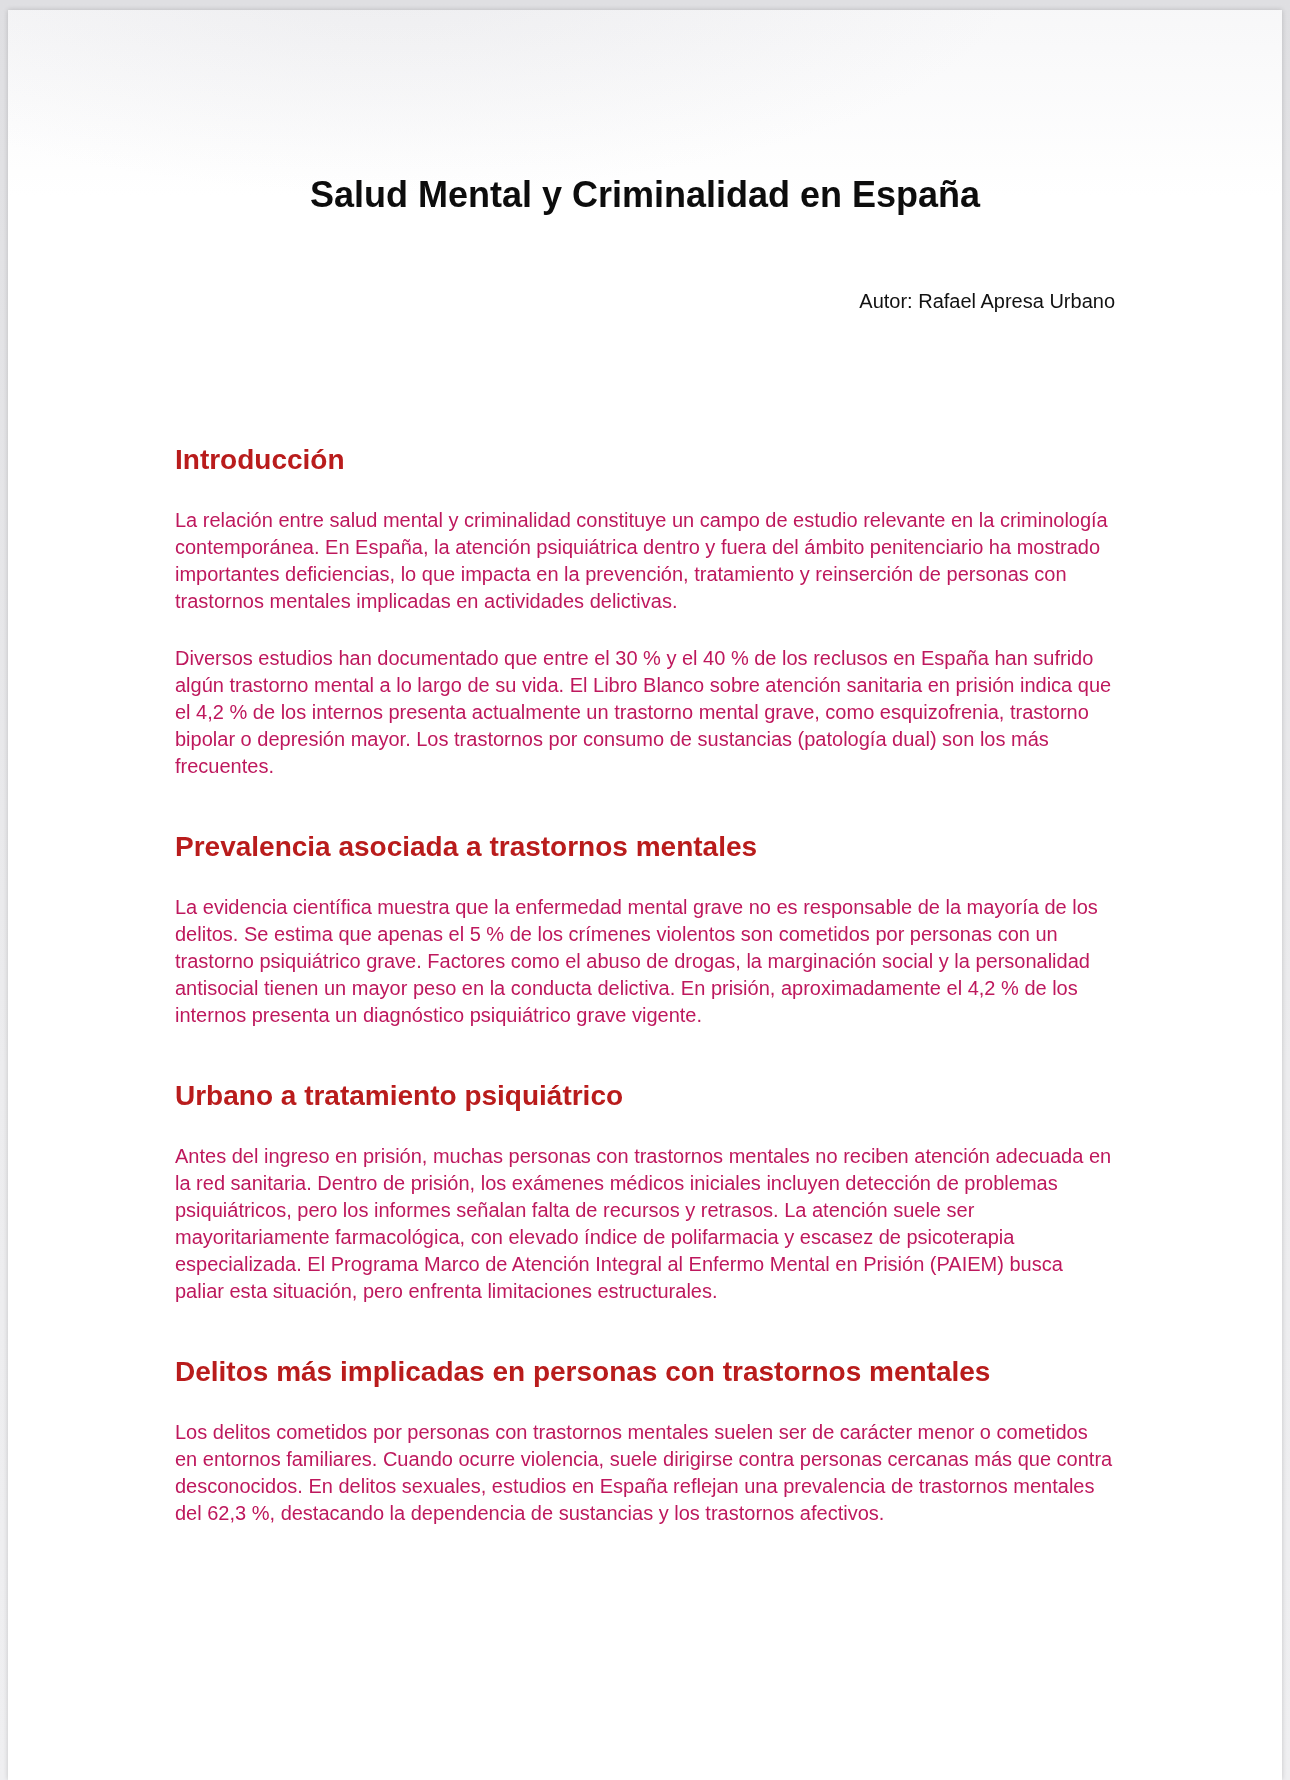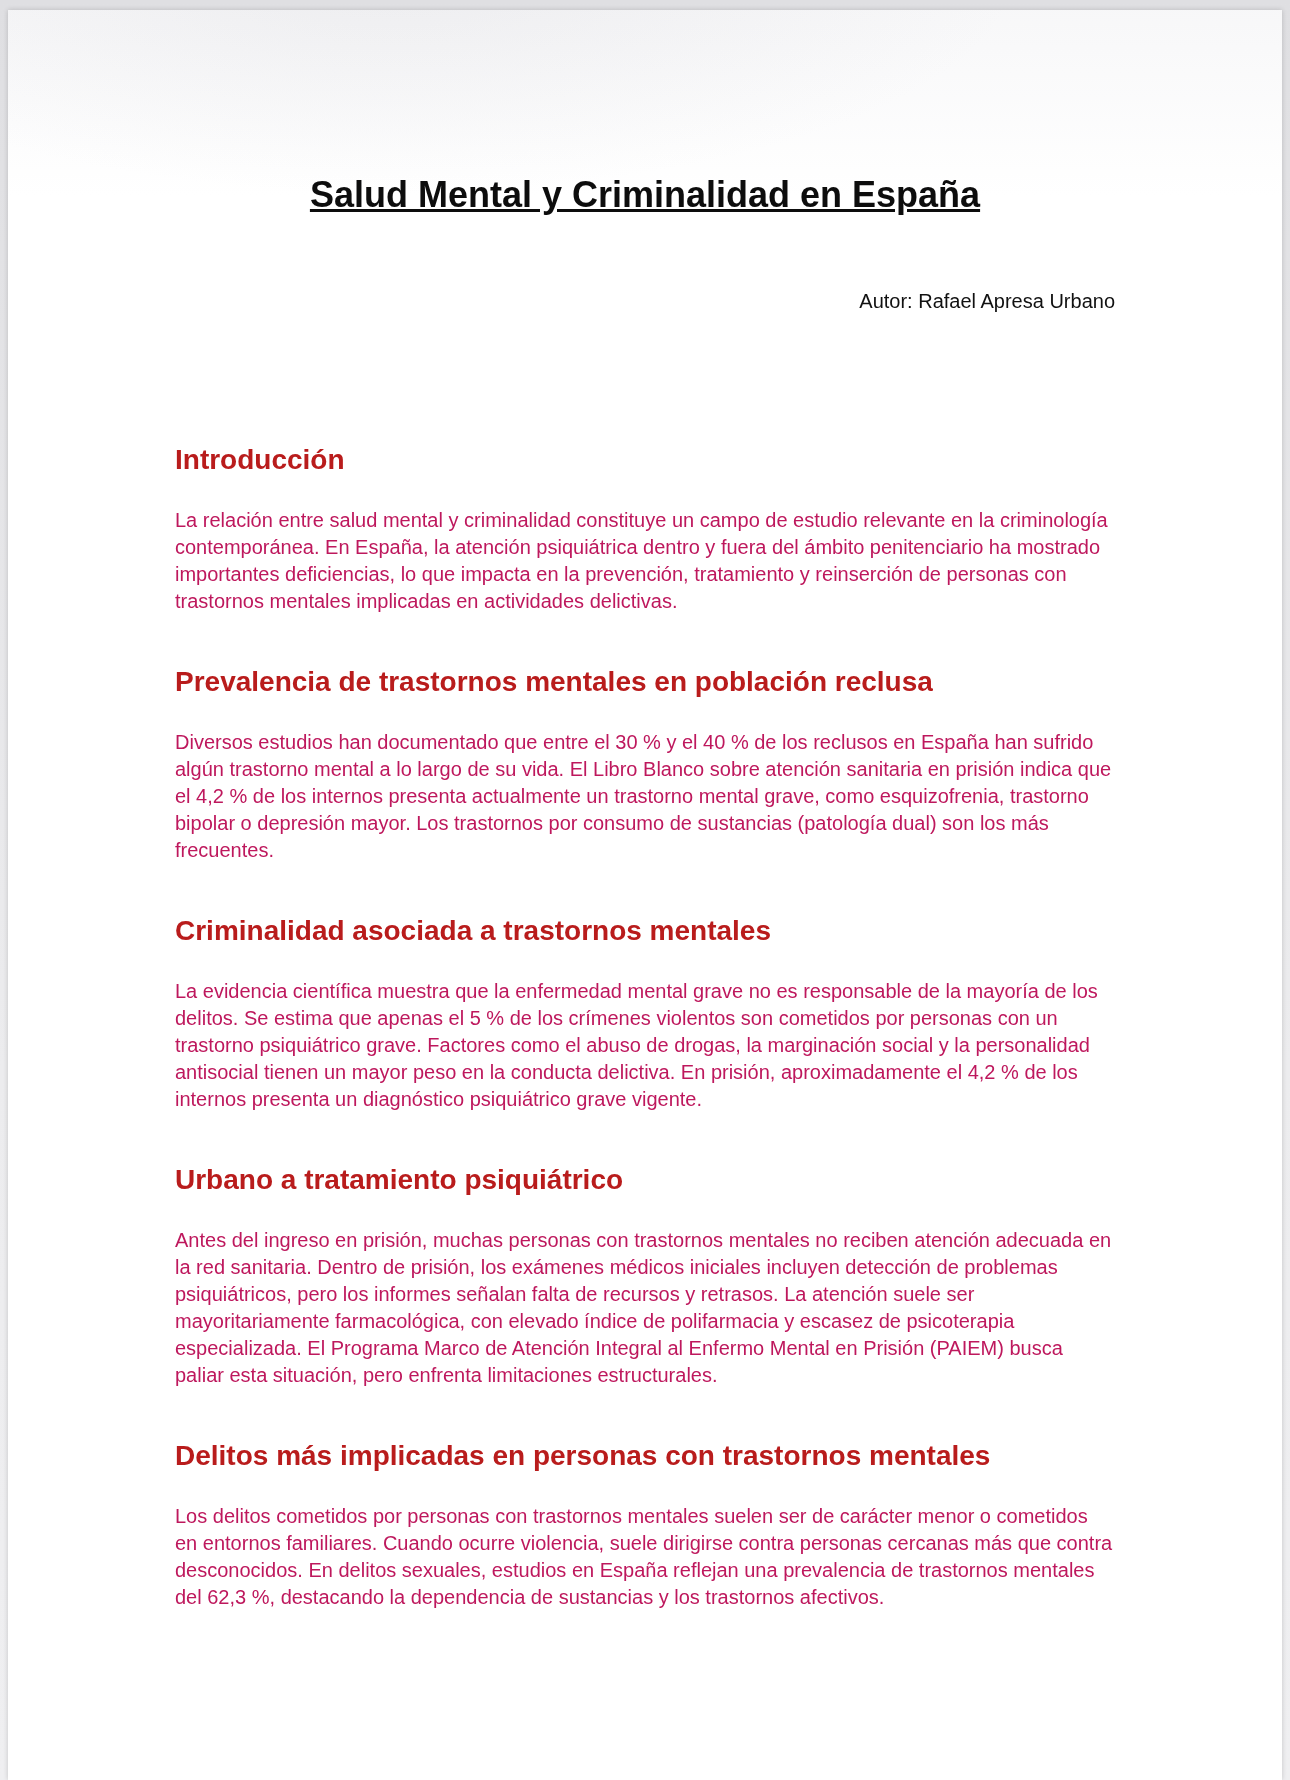--- a/index.html
+++ b/index.html
@@ -45,21 +45,20 @@
     width: 940px;
     margin: 0 auto;
   }
   .doc-title {
     margin: 163px 0 0 0;
     font-size: 36px;
     line-height: 43px;
     font-weight: 700;
     text-align: center;
     color: #0d0d0d;
-    text-decoration: underline;
   }
   .author-line {
     margin: 72px 0 16px 0;
     font-size: 20px;
     line-height: 27px;
     font-weight: 400;
     text-align: right;
   }
   .section-heading {
     font-size: 28px;
@@ -89,26 +88,25 @@
 
       <p class="author-line">Autor: Rafael Apresa Urbano</p>
 
       <div id="sections-host">
   <div class="section">
     <h2 class="section-heading">Introducción</h2>
     <p class="section-body">La relación entre salud mental y criminalidad constituye un campo de estudio relevante en la criminología contemporánea. En España, la atención psiquiátrica dentro y fuera del ámbito penitenciario ha mostrado importantes deficiencias, lo que impacta en la prevención, tratamiento y reinserción de personas con trastornos mentales implicadas en actividades delictivas.</p>
   </div>
 
   <div class="section">
-    <h2 class="section-heading">Prevalencia de trastornos mentales en población reclusa</h2>
     <p class="section-body">Diversos estudios han documentado que entre el 30 % y el 40 % de los reclusos en España han sufrido algún trastorno mental a lo largo de su vida. El Libro Blanco sobre atención sanitaria en prisión indica que el 4,2 % de los internos presenta actualmente un trastorno mental grave, como esquizofrenia, trastorno bipolar o depresión mayor. Los trastornos por consumo de sustancias (patología dual) son los más frecuentes.</p>
   </div>
 
   <div class="section">
-    <h2 class="section-heading">Criminalidad asociada a trastornos mentales</h2>
+    <h2 class="section-heading">Prevalencia asociada a trastornos mentales</h2>
     <p class="section-body">La evidencia científica muestra que la enfermedad mental grave no es responsable de la mayoría de los delitos. Se estima que apenas el 5 % de los crímenes violentos son cometidos por personas con un trastorno psiquiátrico grave. Factores como el abuso de drogas, la marginación social y la personalidad antisocial tienen un mayor peso en la conducta delictiva. En prisión, aproximadamente el 4,2 % de los internos presenta un diagnóstico psiquiátrico grave vigente.</p>
   </div>
 
   <div class="section">
     <h2 class="section-heading">Urbano a tratamiento psiquiátrico</h2>
     <p class="section-body">Antes del ingreso en prisión, muchas personas con trastornos mentales no reciben atención adecuada en la red sanitaria. Dentro de prisión, los exámenes médicos iniciales incluyen detección de problemas psiquiátricos, pero los informes señalan falta de recursos y retrasos. La atención suele ser mayoritariamente farmacológica, con elevado índice de polifarmacia y escasez de psicoterapia especializada. El Programa Marco de Atención Integral al Enfermo Mental en Prisión (PAIEM) busca paliar esta situación, pero enfrenta limitaciones estructurales.</p>
   </div>
 
   <div class="section">
     <h2 class="section-heading">Delitos más implicadas en personas con trastornos mentales</h2>

